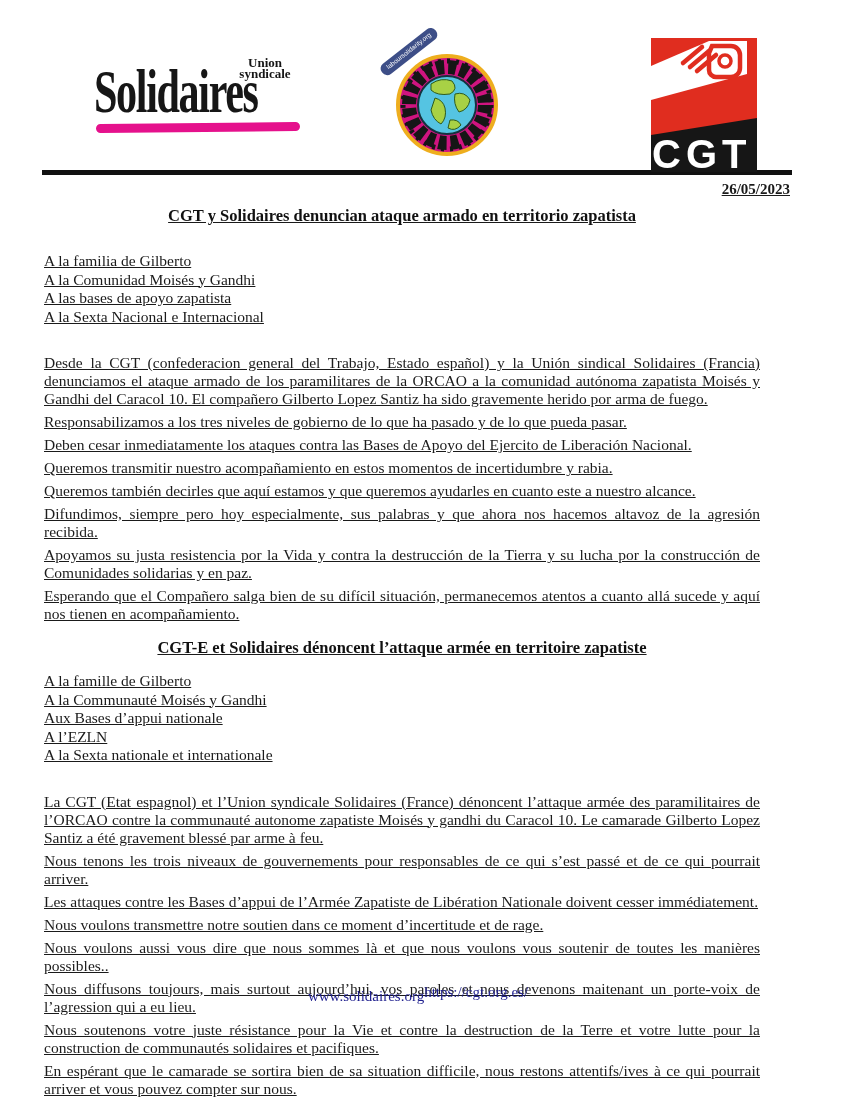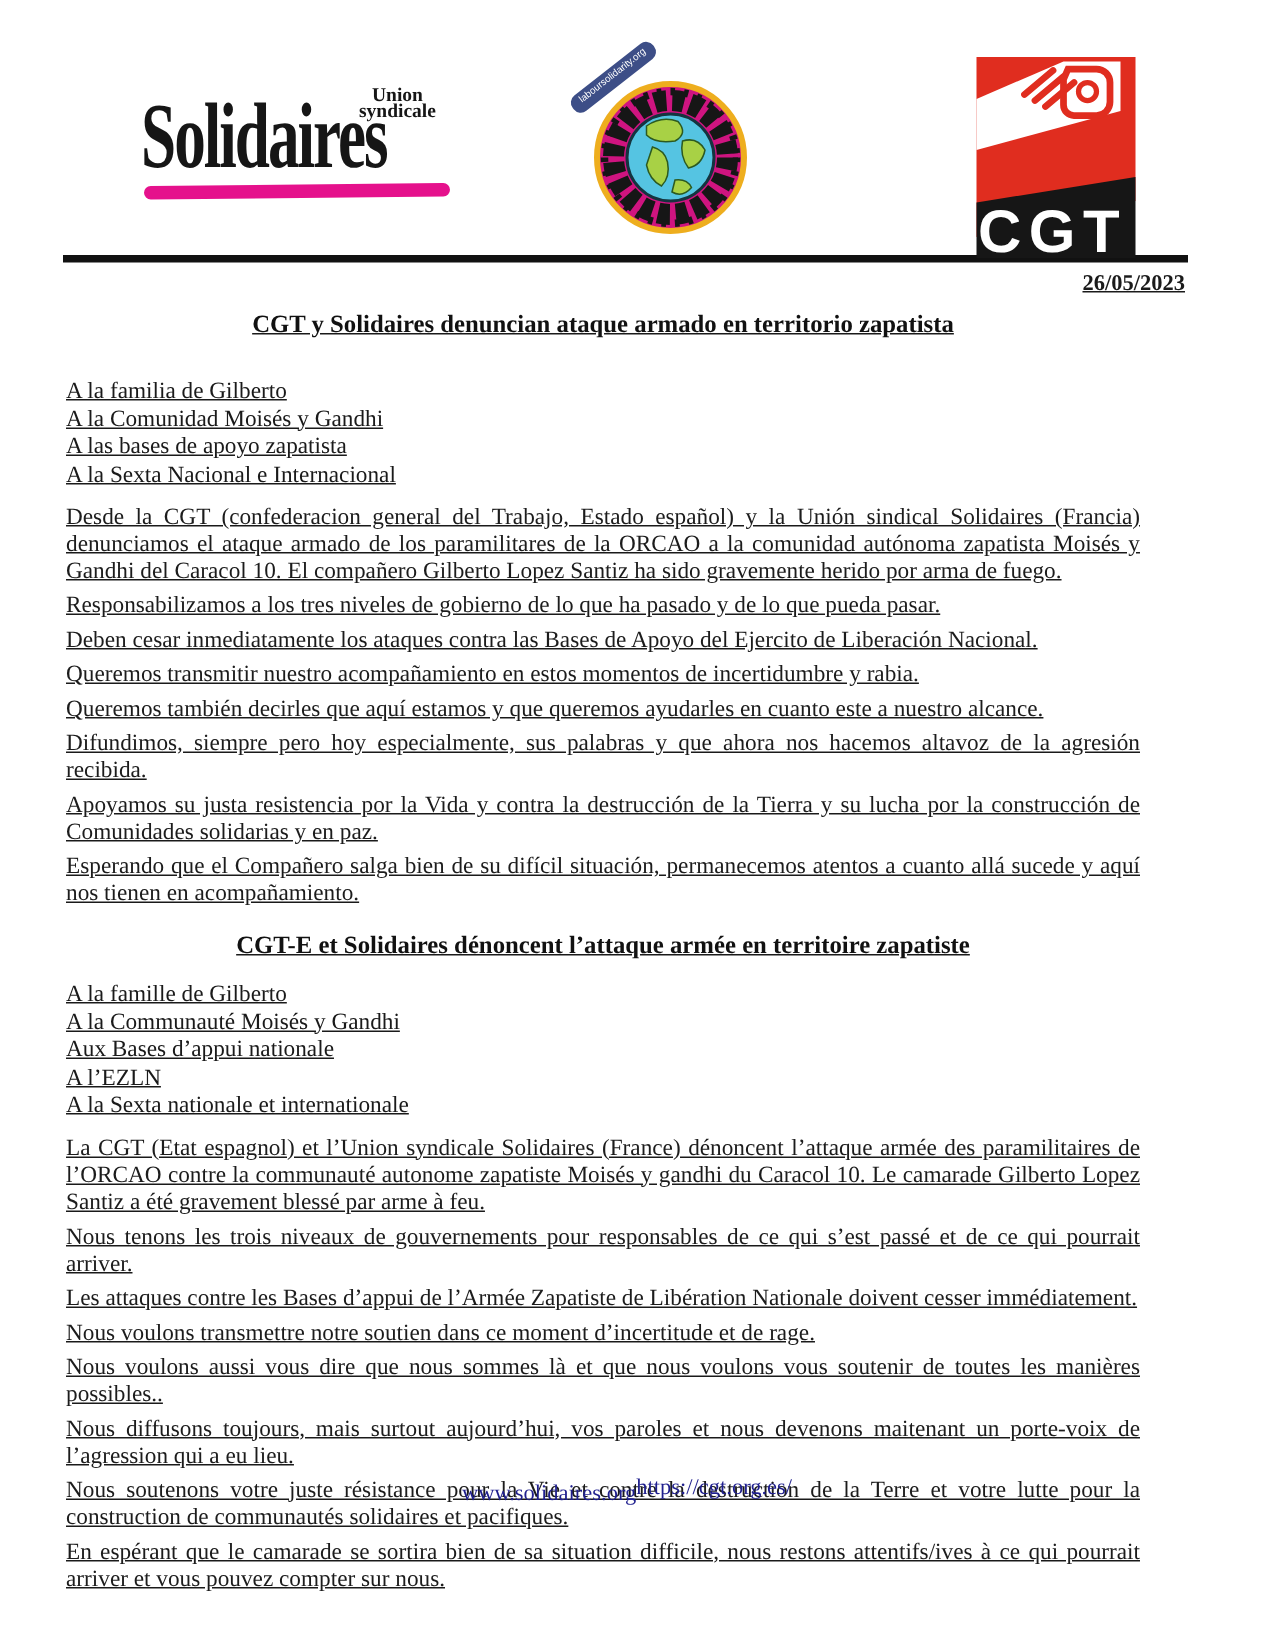--- a/index.html
+++ b/index.html
@@ -47,21 +47,21 @@
   
   .rule{margin:0 0 0 42px;width:750px;height:5px;background:#111;}
   .date-line{margin:6px 58px 0 0;text-align:right;font-weight:bold;font-size:15px;}
   
   .doc-body{padding:0 88px 0 44px;}
   .section-title{
     margin:8px 0 0 0;text-align:center;font-size:16.5px;font-weight:bold;color:#111;
   }
   .section-title.fr{margin-top:15px;}
   .salutation{margin-top:26px;font-size:15.5px;line-height:18.5px;}
-  .paras{margin-top:10px;}
+  .paras{margin-top:28px;}
   .para{
     margin:0 0 5px 0;font-size:15.5px;line-height:18px;
     text-align:justify;color:#1c1c1c;
   }
   .salutation.fr{margin-top:14px;}
   
   .footer{
     position:absolute;left:44px;right:56px;top:988px;
     display:flex;justify-content:center;align-items:flex-start;
     font-size:15px;

